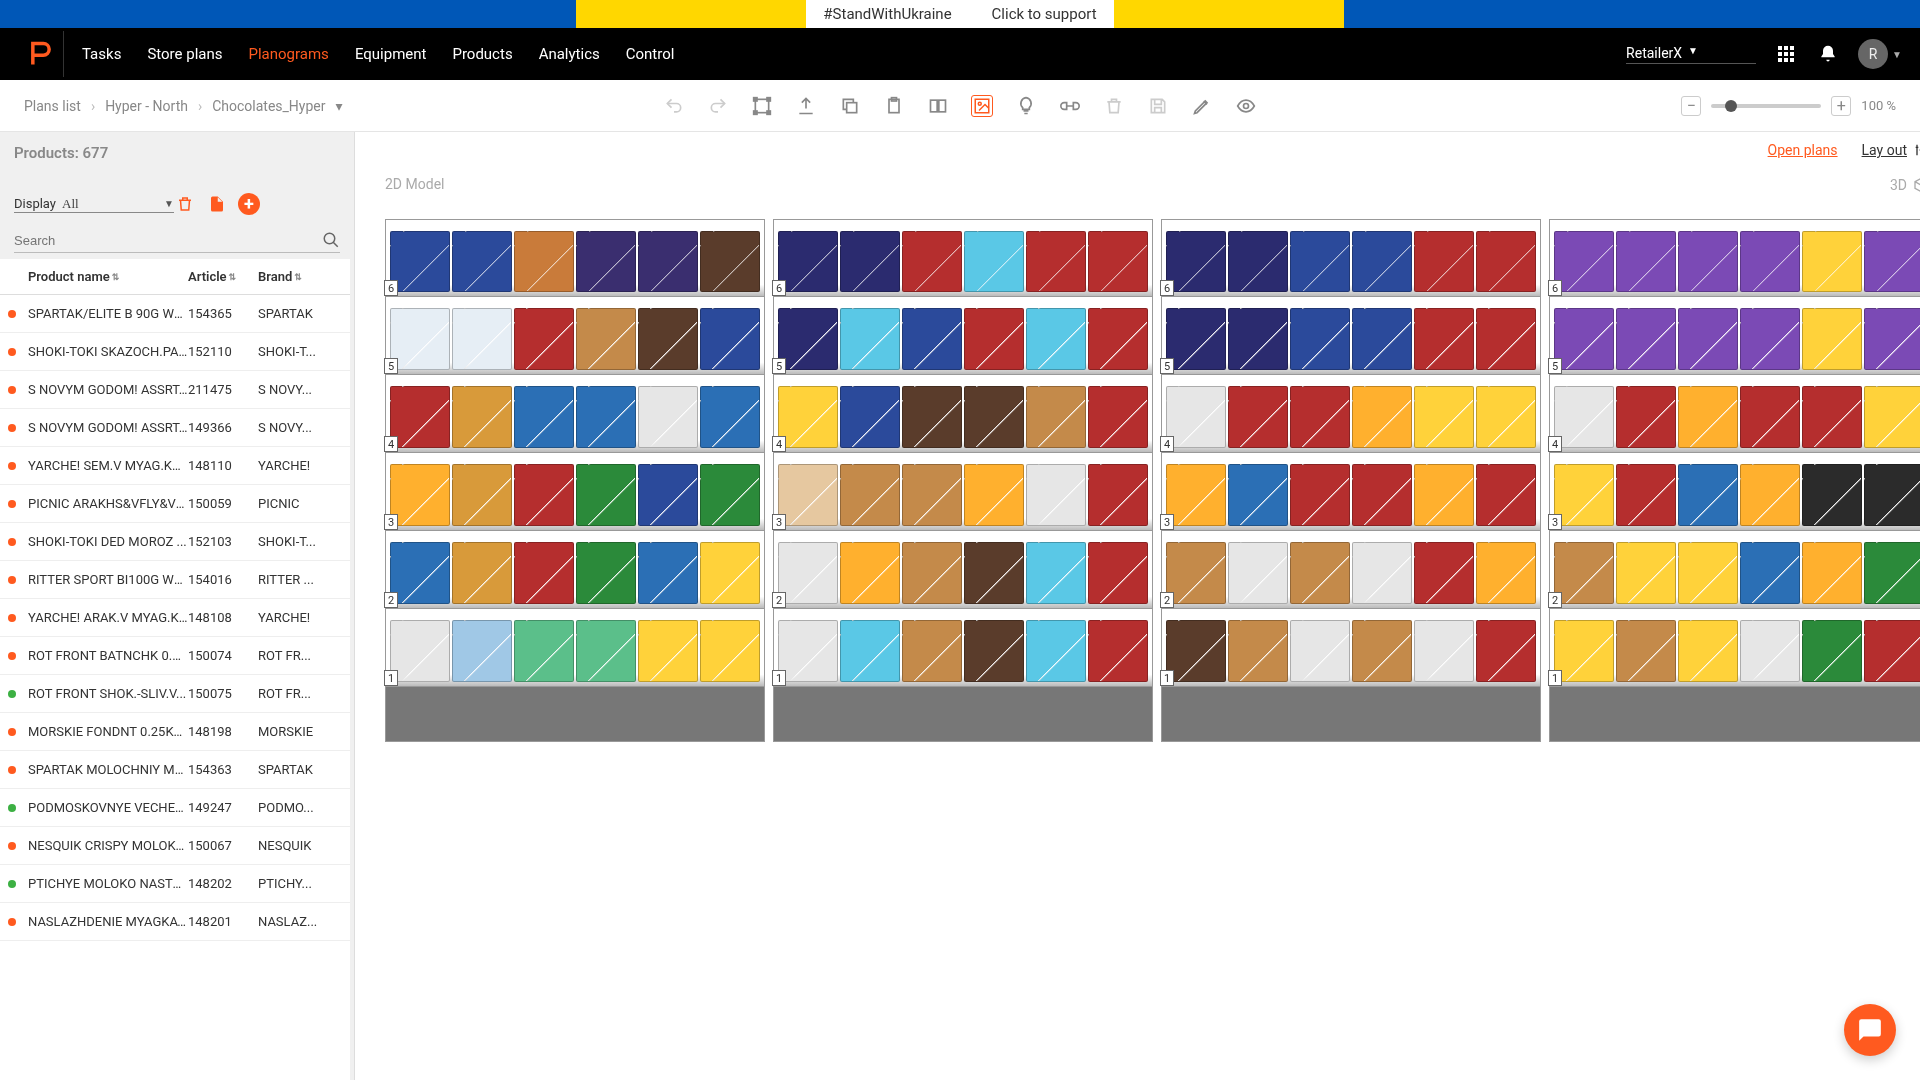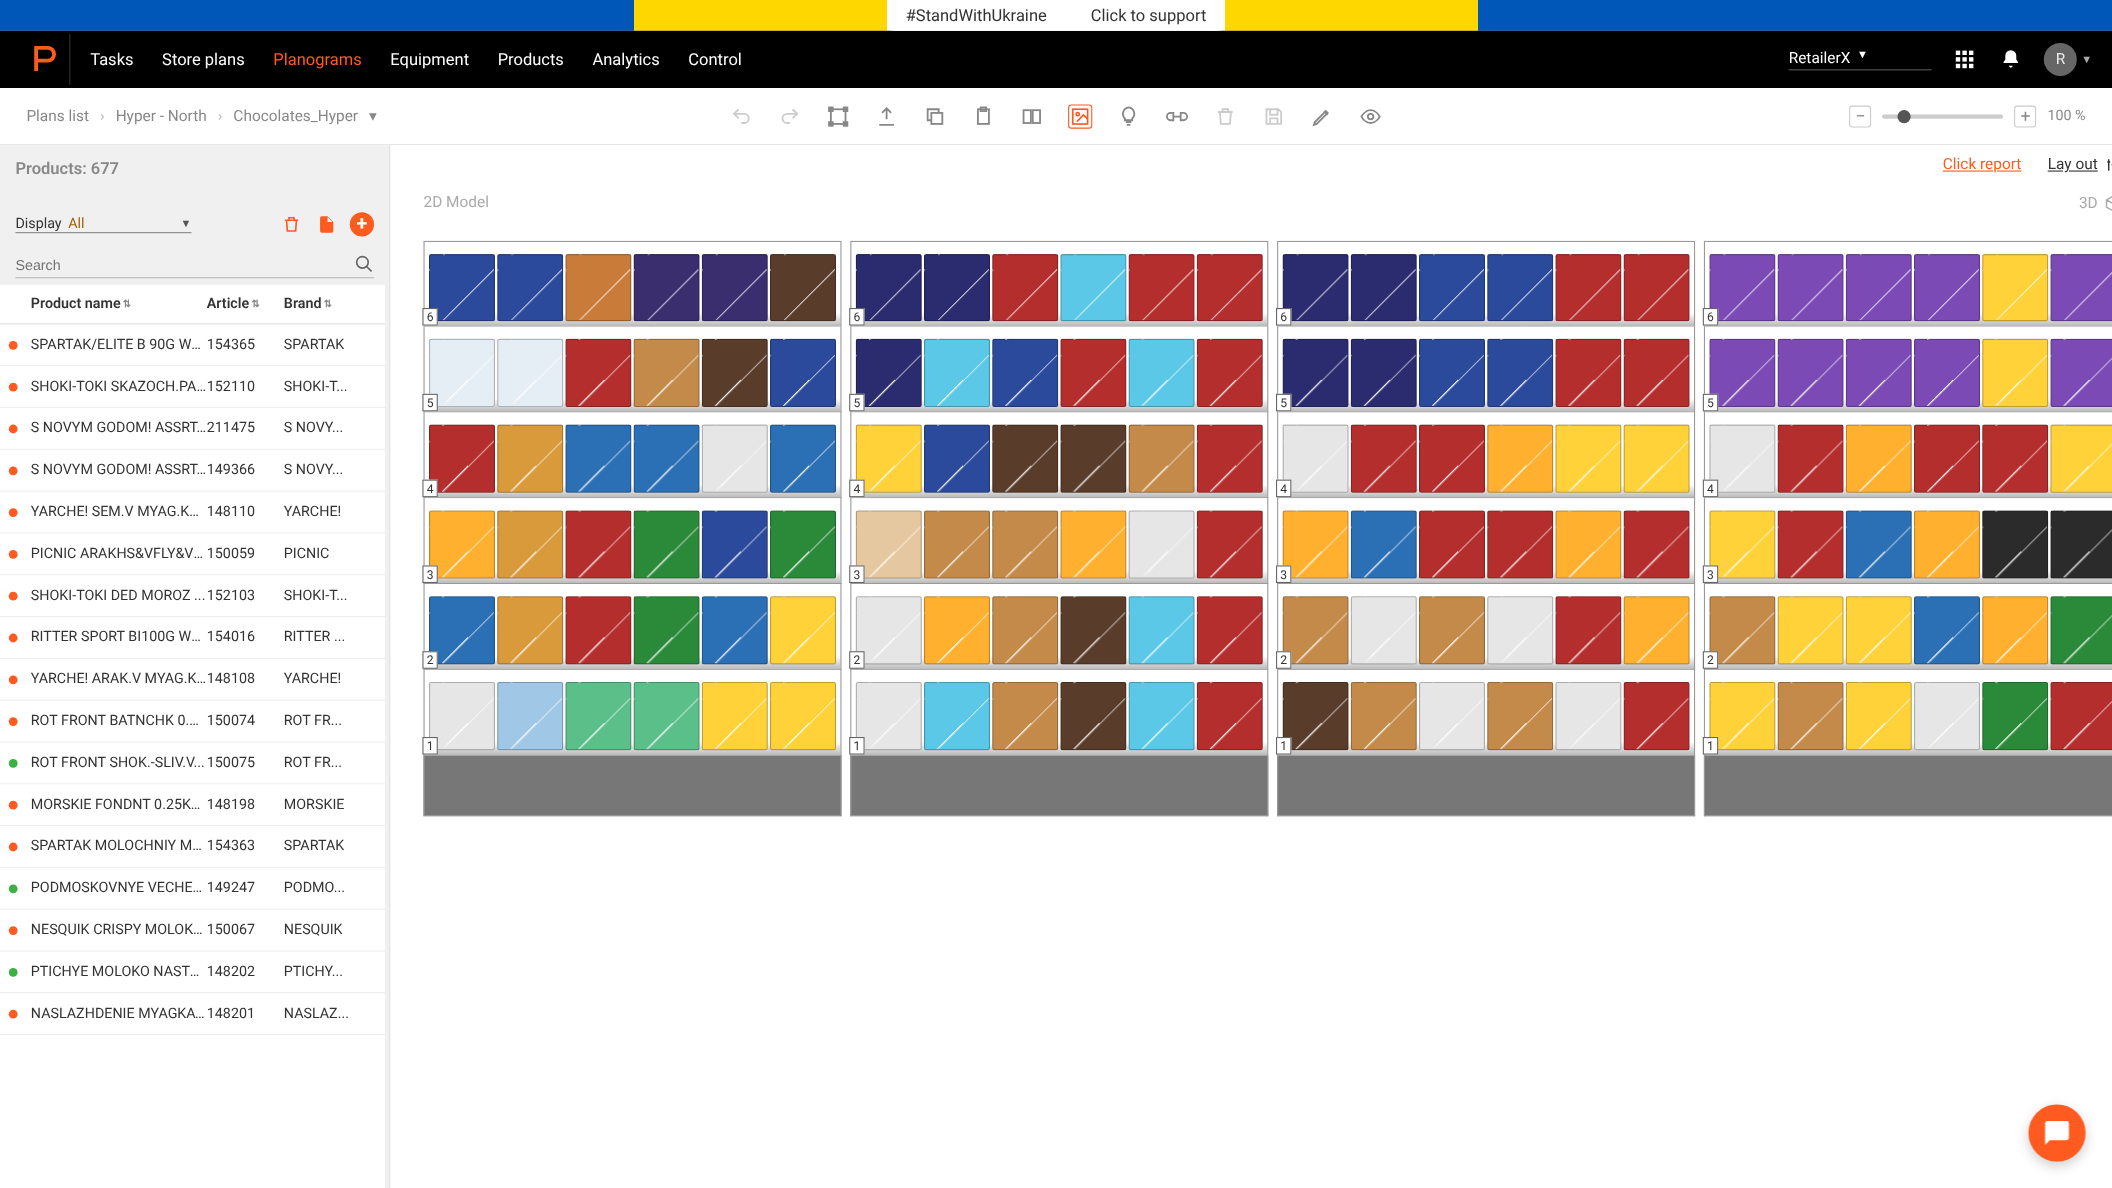--- a/index.html
+++ b/index.html
@@ -28,24 +28,24 @@
 .toolbar .tool.active { color:#ff5a1f; border:1px solid #ff5a1f; border-radius:3px; padding:1px; }
 .toolbar .tool.disabled { color:#ccc; }
 .toolbar .zoomgroup { margin-left:auto; display:flex; align-items:center; gap:10px; color:#888; }
 .zoom-slider { width:110px; height:4px; background:#ccc; border-radius:2px; position:relative; cursor:pointer; }
 .zoom-slider .knob { width:12px; height:12px; border-radius:50%; background:#555; position:absolute; top:-4px; left:14px; }
 .zoom-btn { width:20px; height:20px; border:1px solid #ccc; border-radius:3px; display:flex; align-items:center; justify-content:center; cursor:pointer; font-size:16px; line-height:1; }
 .workspace { display:flex; height:calc(1080px - 28px - 52px - 52px); position:relative; }
 .sidebar { width:355px; background:#f0f0f0; border-right:1px solid #ddd; display:flex; flex-direction:column; }
 .side-head { padding:12px 14px 6px; }
 .side-head .title { color:#888; font-weight:600; font-size:15px; margin-bottom:8px; }
-.display-row { display:flex; align-items:center; justify-content:space-between;margin-top:31px; }
+.display-row { display:flex; align-items:center; justify-content:flex-start;margin-top:31px; }
 .display-select { display:flex; align-items:center; gap:6px; font-size:13px; border-bottom:1px solid #888; width:160px; cursor:pointer; }
 .display-select .lbl { color:#333; }
-.display-select .val { color:#a16207; }
+.display-select .val { color:#404040;font-family:Liberation Serif, serif; }
 .display-select .tri { margin-left:auto; font-size:10px; color:#555; }
 .side-actions { display:flex; gap:10px; }
 .side-actions .btn { width:22px; height:22px; color:#ff5a1f; cursor:pointer; display:flex; align-items:center; justify-content:center; }
 .add-btn { width:22px; height:22px; border-radius:50%; background:#ff5a1f; color:#fff; display:flex; align-items:center; justify-content:center; font-weight:bold; cursor:pointer; font-size:18px; line-height:1; }
 .search-row { margin:10px 14px 6px; border-bottom:1px solid #bbb; display:flex; align-items:center; padding-bottom:3px; }
 .search-row input { flex:1; border:none; background:transparent; outline:none; font-size:13px; color:#333; }
 .prod-table { flex:1; overflow-y:auto; overflow-x:hidden; background:#fff; margin:0 4px 0 0; position:relative; }
 .prod-head { display:grid; grid-template-columns: 20px 160px 70px 90px; padding:10px 8px; font-weight:600; font-size:13px; border-bottom:1px solid #ddd; background:#fff; position:sticky; top:0; }
 .prod-head span { display:flex; align-items:center; gap:2px; }
 .sort-icon { font-size:9px; color:#888; }
@@ -385,21 +385,21 @@
   <span class="pname">NASLAZHDENIE MYAGKAY...</span>
   <span>148201</span>
   <span class="brand">NASLAZ...</span>
           </div>
         </div>
     </div>
   </div>
 
   <div class="canvas-area">
     <div class="canvas-head">
-      <span class="open-report">Click report</span>
+      <span class="open-report">Open plans</span>
       <span class="layout-link">
         <span>Lay out</span>
         <svg width="16" height="16" viewBox="0 0 24 24" fill="none" stroke="#333" stroke-width="2">
             <path d="M6 4v16M12 4v16M18 4v16M4 8h4M10 12h4M16 16h4"></path>
           </svg>
       </span>
     </div>
     <div class="view-toggle">
       <span class="v2d">2D Model</span>
       <span class="v3d">

